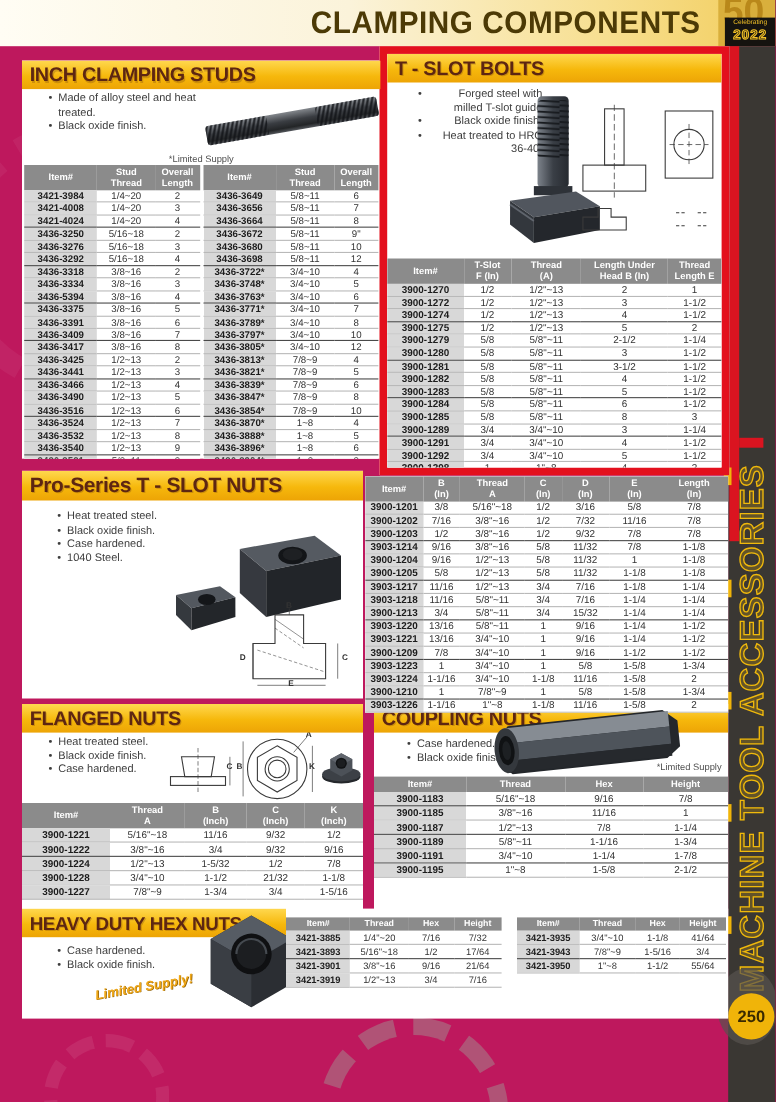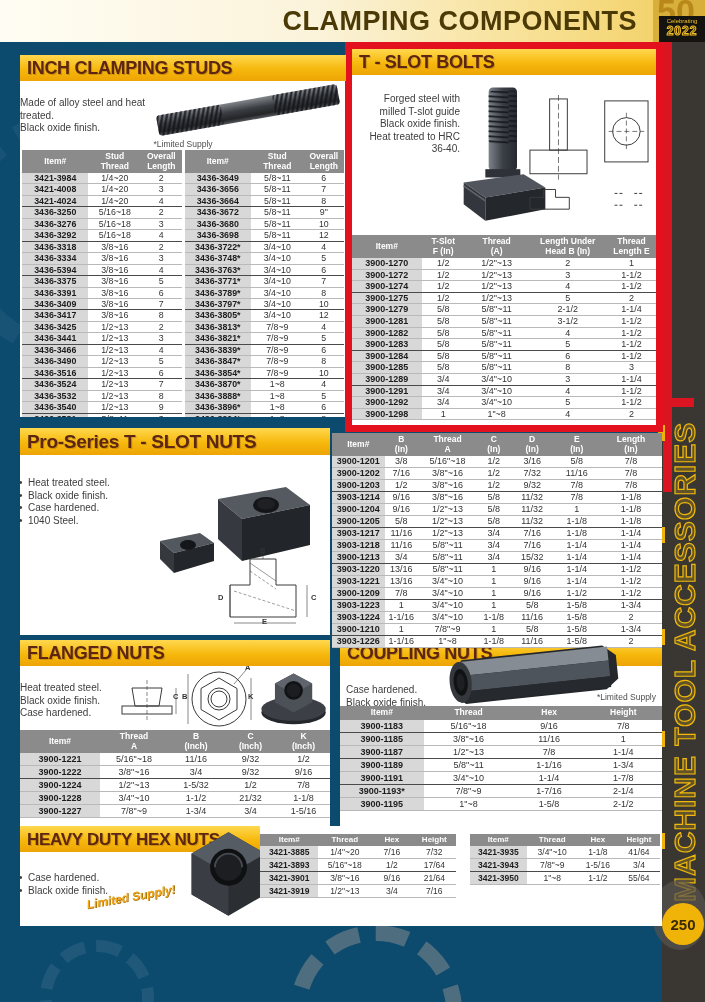--- a/index.html
+++ b/index.html
@@ -1,17 +1,17 @@
 <!DOCTYPE html>
 <html><head>
 <meta charset="utf-8">
 <style>
   html,body { margin:0; padding:0; }
   body { font-family:"Liberation Sans", sans-serif; background:#2b2927; }
-  #page { position:relative; width:705px; height:1002px; background:#0c4a6e; overflow:hidden; }
+  #page { position:relative; width:705px; height:1002px; background:#be185d; overflow:hidden; }
 
   
   .gear { position:absolute; border-radius:50%; pointer-events:none; }
   .g1 { left:-50px; top:110px; width:210px; height:210px; border:20px dashed rgba(255,255,255,0.05); }
   .g2 { left:555px; top:40px; width:170px; height:170px; border:18px dashed rgba(255,255,255,0.06); }
   .g3 { left:290px; top:925px; width:140px; height:140px; border:16px dashed rgba(160,155,150,0.45); }
   .g4 { left:40px; top:940px; width:90px; height:90px; border:12px dashed rgba(255,255,255,0.08); }
   .g5 { left:600px; top:620px; width:150px; height:150px; border:16px dashed rgba(255,255,255,0.05); }
 
   
@@ -34,21 +34,21 @@
   #redline-h { position:absolute; left:672px; top:398px; width:22px; height:9px; background:#da1420; }
   #page-circle-bg { position:absolute; left:652px; top:880px; width:55px; height:70px; background:#57534e; border-radius:50%; opacity:0.7; }
   #page-circle { position:absolute; left:662px; top:903px; width:42px; height:42px; border-radius:50%; background:#f0b409;
     display:flex; align-items:center; justify-content:center; font-size:15px; font-weight:700; color:#3a2a00; }
 
   
   .panel { position:absolute; background:#fff; overflow:hidden; }
   .banner { background:linear-gradient(180deg,#ffd84f 0%,#f6b80c 55%,#eda405 100%);
     color:#5d2612; font-weight:700; padding:3px 7px 2px 7px; font-size:18px; letter-spacing:-0.3px;
     text-shadow:1px 1px 0 rgba(92,42,16,0.25); position:relative; z-index:1; }
-  .bullets { margin:16px 0 0 0; padding:0 0 0 0; list-style:none; }
+  .bullets { margin:3px 0 0 0; padding:0 0 0 33px; list-style:none; }
   .bullets li { font-size:10px; color:#3d3d3d; line-height:12.5px; position:relative; }
   .bullets li::before { content:"\2022"; position:absolute; left:-9px; color:#3d3d3d; }
   .limited { font-size:8.5px; color:#4f4f4f; text-align:center; }
 
   
   .dtable { border-collapse:collapse; width:100%; table-layout:fixed; background:#fff; position:relative; z-index:2; }
   .dtable th { background:#8b8b8b; color:#fff; font-size:8.5px; line-height:9.5px; font-weight:700;
     padding:2px 1px; white-space:pre-line; vertical-align:middle; text-align:center; }
   .dtable td { font-size:9px; color:#333; text-align:center; padding:0 1px; border-bottom:1px solid #b9b9b9;
     overflow:hidden; white-space:nowrap; }
@@ -533,20 +533,27 @@
             <td>5</td>
             <td>2</td>
           </tr>
           <tr>
             <td class="icol">3900-1279</td>
             <td>5/8</td>
             <td>5/8"~11</td>
             <td>2-1/2</td>
             <td>1-1/4</td>
           </tr>
+          <tr class="gend">
+            <td class="icol">3900-1280</td>
+            <td>5/8</td>
+            <td>5/8"~11</td>
+            <td>3</td>
+            <td>1-1/2</td>
+          </tr>
           <tr>
             <td class="icol">3900-1281</td>
             <td>5/8</td>
             <td>5/8"~11</td>
             <td>3-1/2</td>
             <td>1-1/2</td>
           </tr>
           <tr>
             <td class="icol">3900-1282</td>
             <td>5/8</td>
@@ -961,26 +968,20 @@
             <td>1-1/16</td>
             <td>1-3/4</td>
           </tr>
           <tr class="gend">
             <td class="icol">3900-1191</td>
             <td>3/4"~10</td>
             <td>1-1/4</td>
             <td>1-7/8</td>
           </tr>
           <tr>
-            <td class="icol">3900-1193*</td>
-            <td>7/8"~9</td>
-            <td>1-7/16</td>
-            <td>2-1/4</td>
-          </tr>
-          <tr>
             <td class="icol">3900-1195</td>
             <td>1"~8</td>
             <td>1-5/8</td>
             <td>2-1/2</td>
           </tr>
         </tbody>
     </table>
   </div>
 
   <div id="hex-panel" class="panel">

